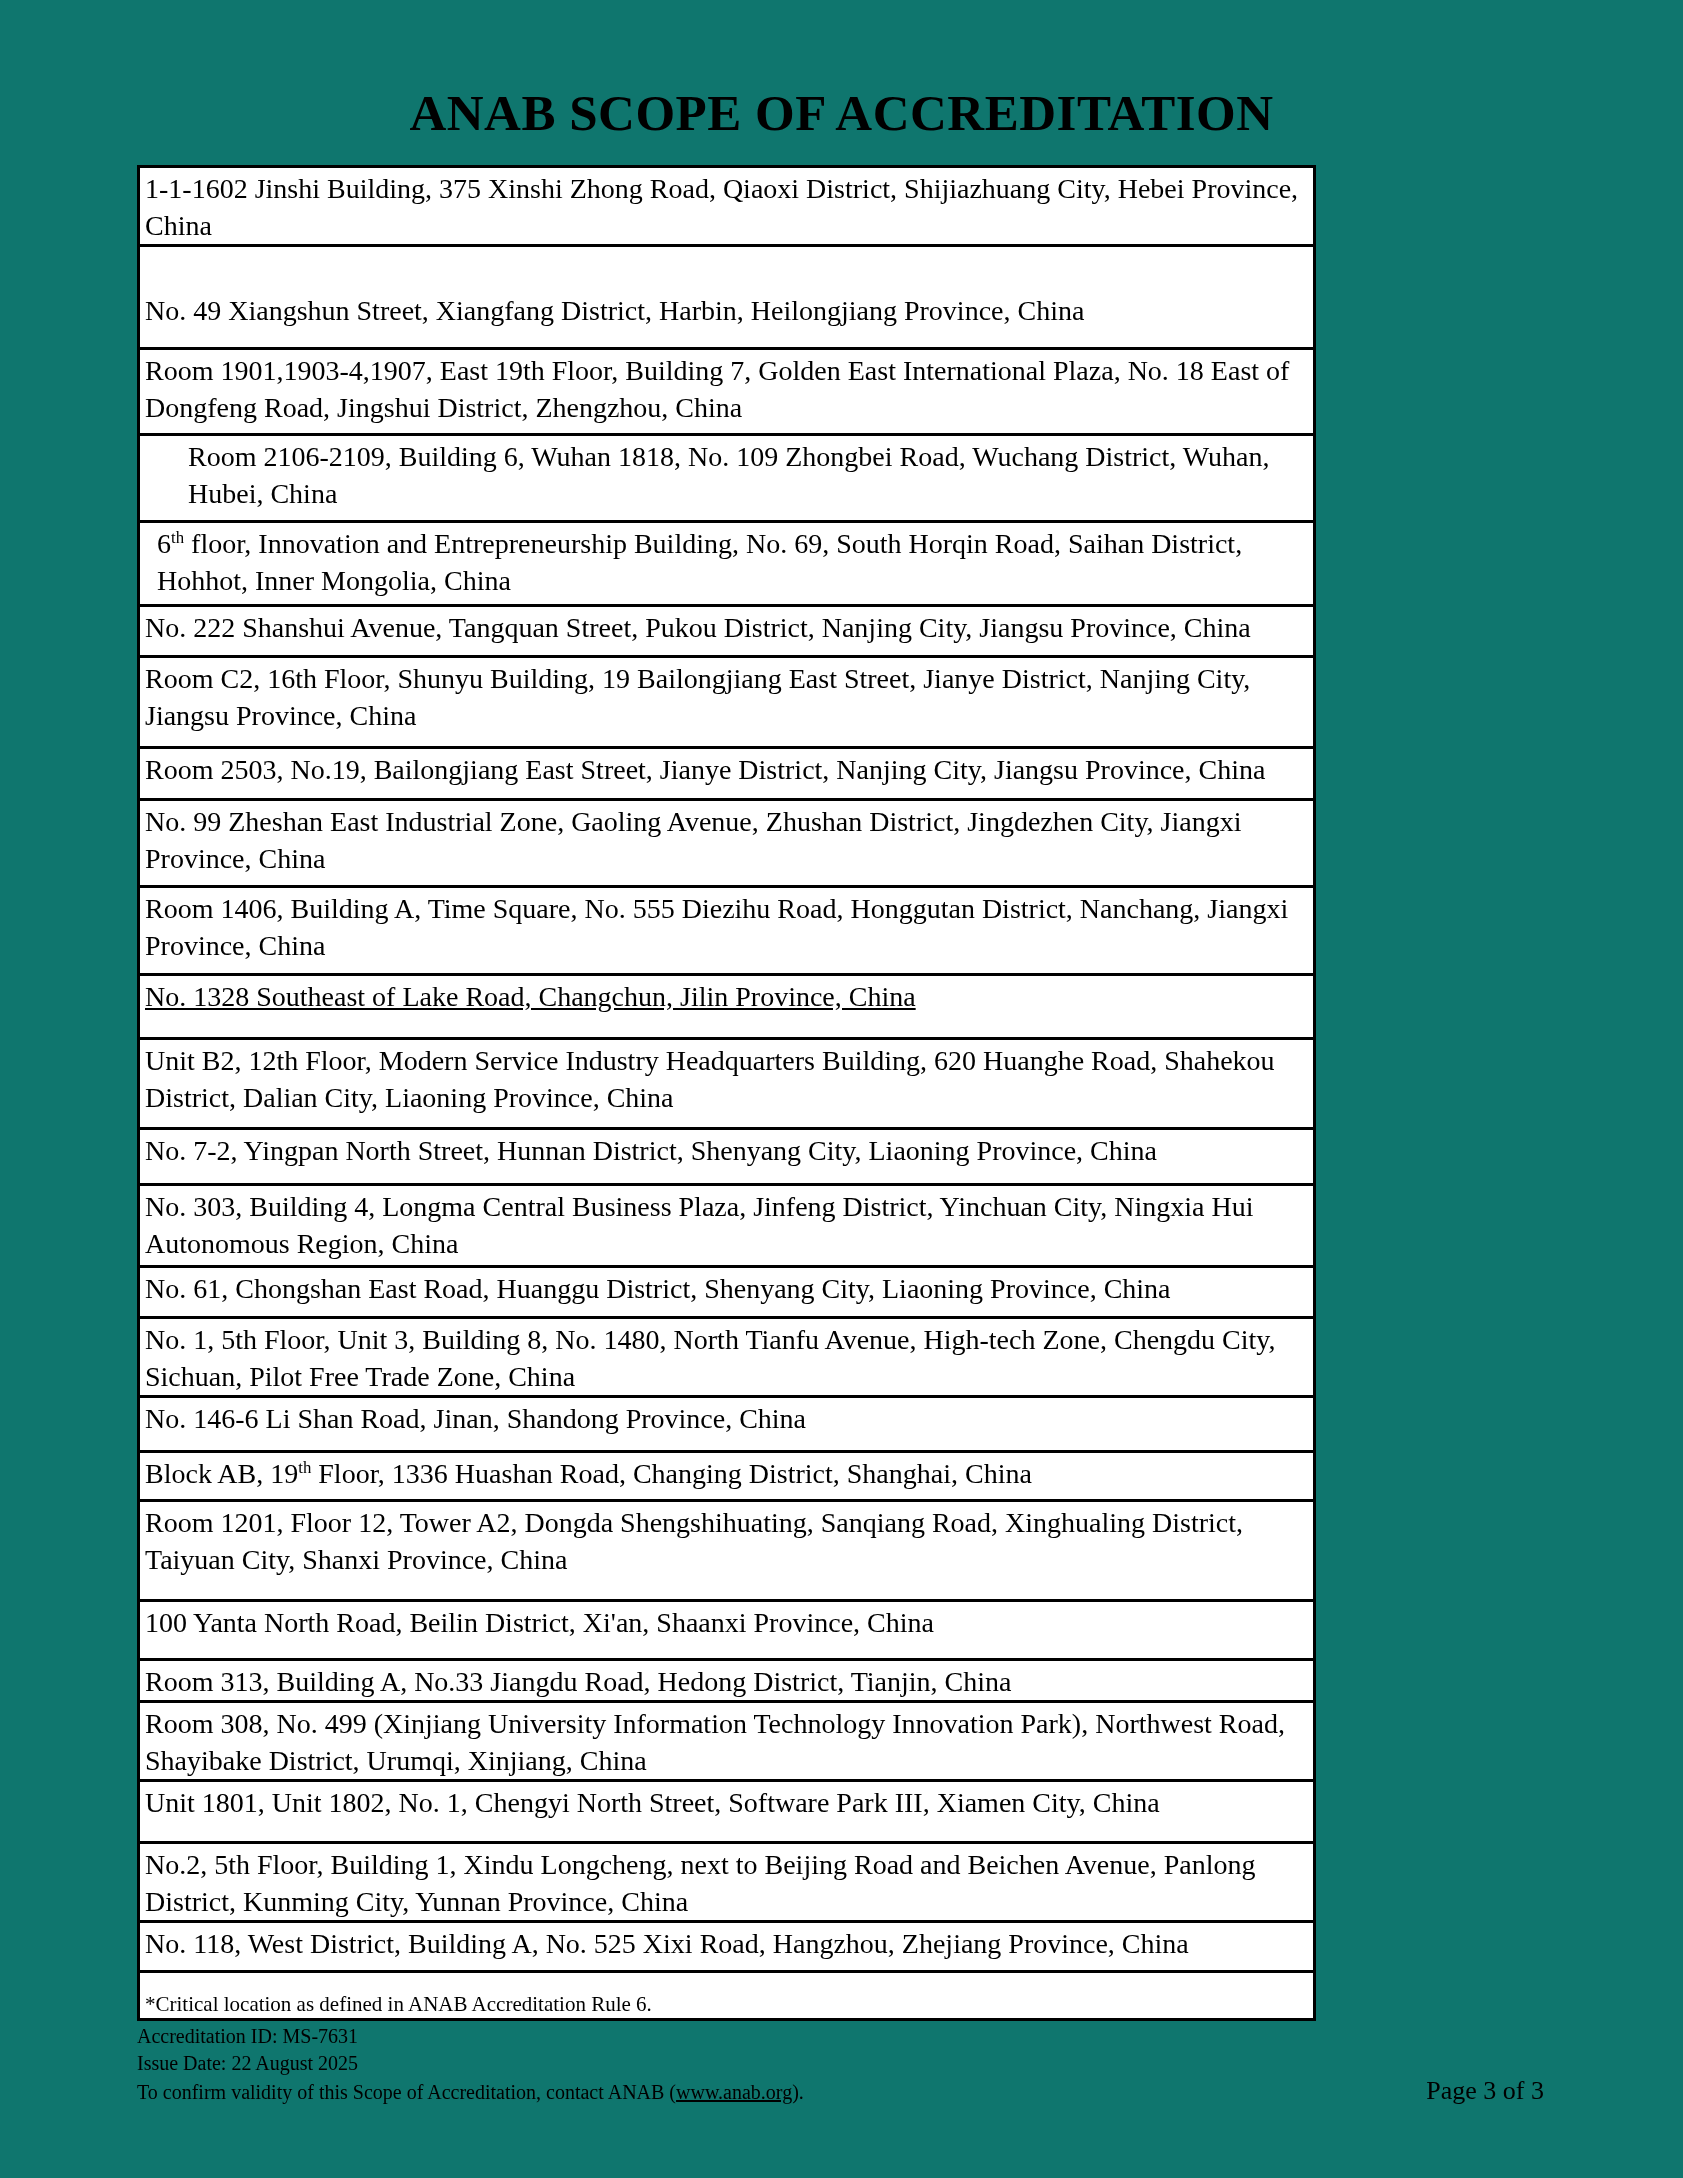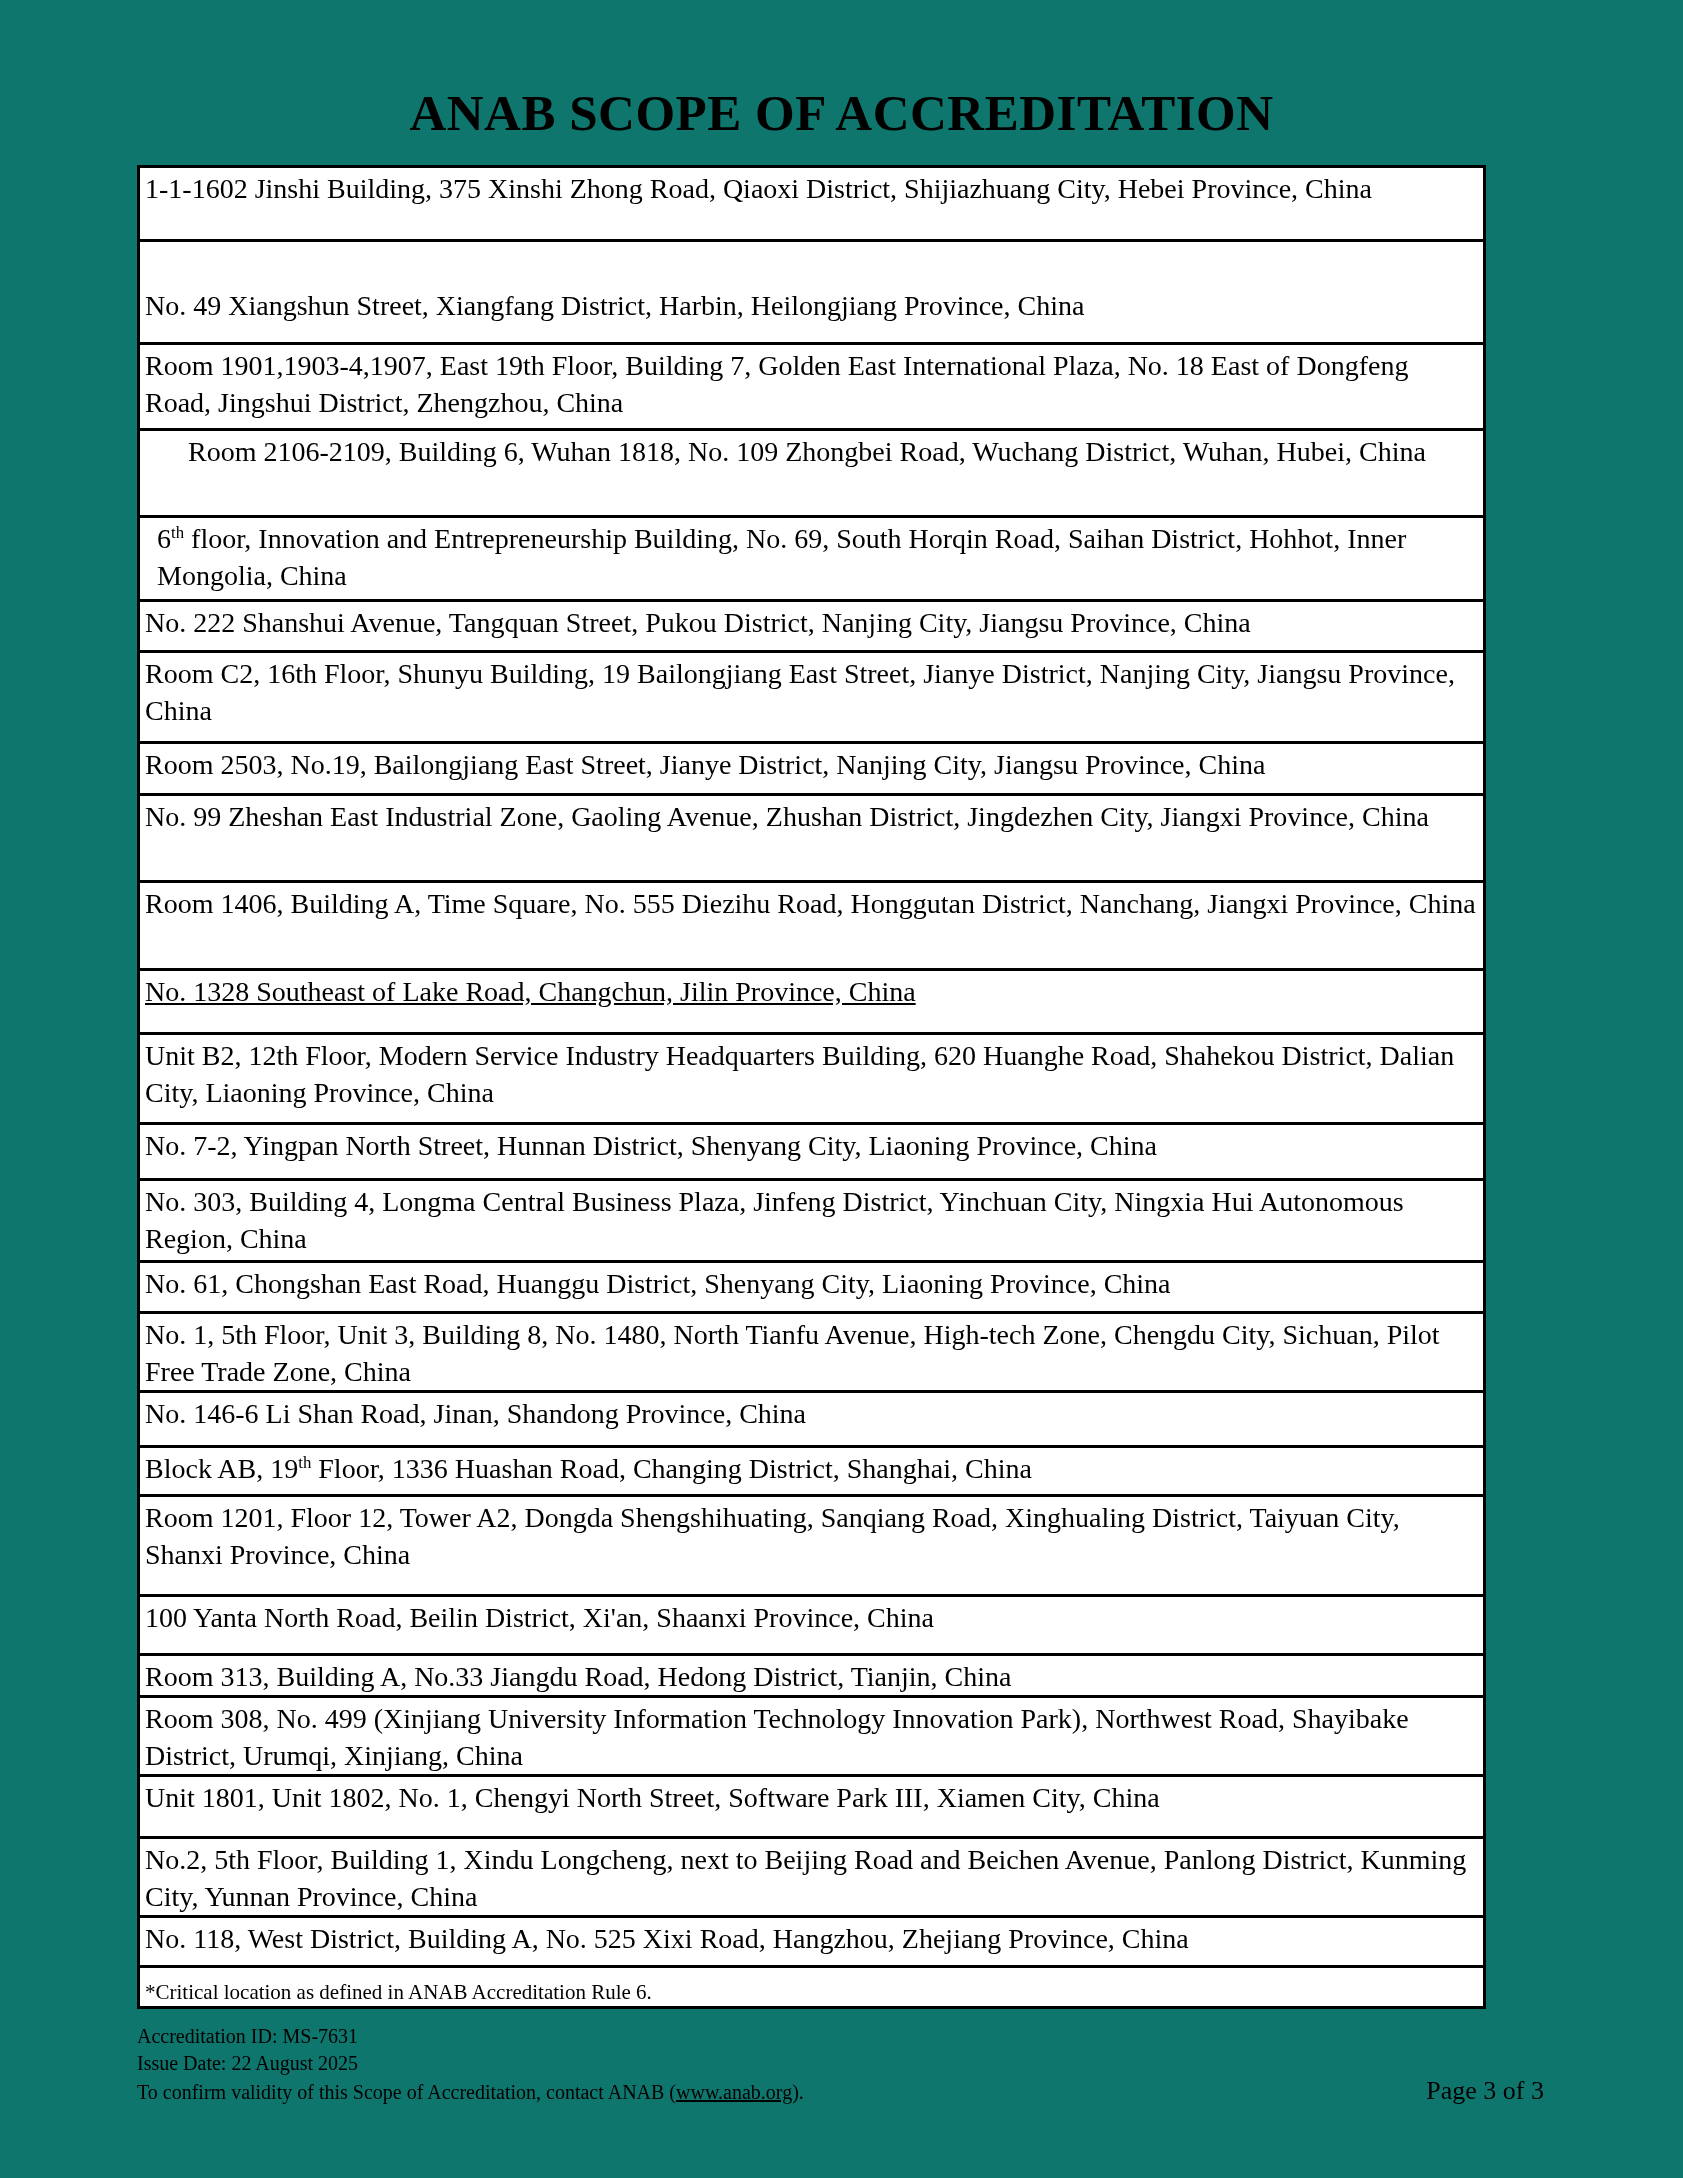--- a/index.html
+++ b/index.html
@@ -17,38 +17,38 @@
     top:87px;left:0;width:100%;
     text-align:center;
     font-size:51px;
     font-weight:bold;
     line-height:53px;
     letter-spacing:0.5px;
   }
   .addr-table{
     position:absolute;
     left:137px;top:165px;
-    width:1349px;
+    width:1179px;
     box-sizing:border-box;
     border:3px solid #000;
     background:#fff;
   }
   .t-row{
     box-sizing:border-box;
     border-bottom:3px solid #000;
     padding:2px 6px 0 5px;
     font-size:28px;
     line-height:37px;
     overflow:visible;
   }
   .t-row:last-child{border-bottom:none;}
   .t-row.small{
     font-size:21px;
     line-height:28px;
-    padding-top:10px;
+    padding-top:17px;
   }
   .t-row sup{
     font-size:0.6em;
     line-height:0;
     vertical-align:super;
   }
   .footer{
     position:absolute;
     left:137px;top:2023px;
     width:1407px;

